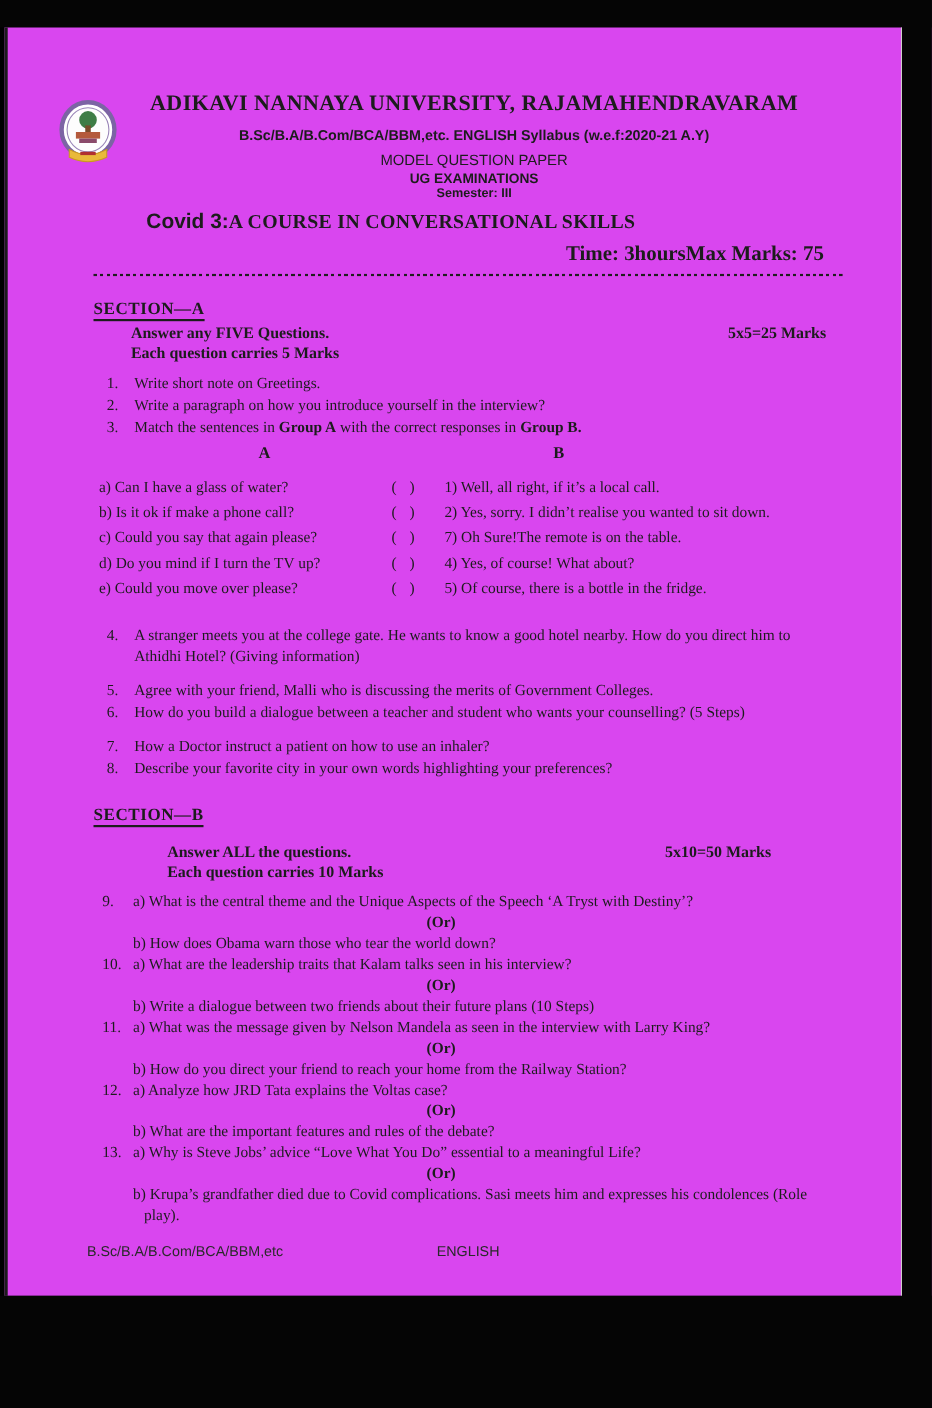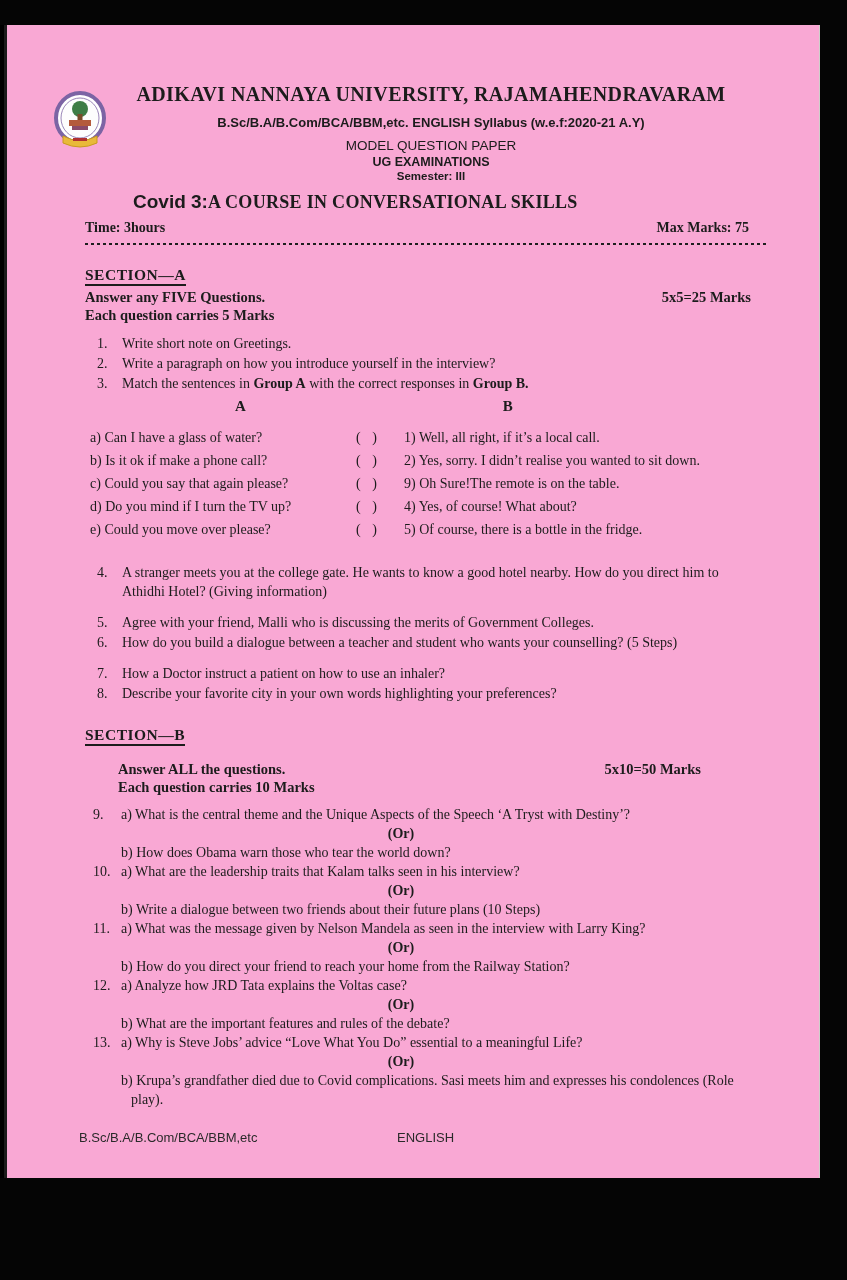--- a/index.html
+++ b/index.html
@@ -8,21 +8,21 @@
     position:relative;
     background:#000;
     font-family:"Liberation Serif", serif;
     color:#1c1c1c;
     overflow:hidden;
   }
   .page {
     position:absolute;
     left:4px; top:25px;
     width:816px; height:1153px;
-    background:#f9a8d4;
+    background:#d946ef;
     border-left:3px solid #1c1c1c;
     border-right:1px solid #cfcfcb;
   }
   .bar-top    { position:absolute; left:0; top:0; width:847px; height:25px; background:#050505; }
   .bar-right  { position:absolute; left:820px; top:0; width:27px; height:1280px; background:#050505; }
   .bar-bottom { position:absolute; left:0; top:1178px; width:847px; height:102px; background:#050505; }
 
   .content { position:relative; padding:58px 42px 0 78px; }
 
   
@@ -56,37 +56,37 @@
   }
   .course-line {
     margin-top:9px; margin-left:48px;
     font-size:18px; font-weight:bold; text-align:left;
   }
   .course-prefix { font-family:"Liberation Sans", sans-serif; font-size:19px; }
   .course-title  { font-family:"Liberation Serif", serif; letter-spacing:.3px; }
 
   .time-row {
     margin-top:7px; padding-right:28px;
-    display:flex; justify-content:space-between;
-    font-weight:bold; font-size:14px;
+    display:flex; justify-content:flex-end;
+    font-weight:bold; font-size:19px;
   }
   .dash-line {
     margin-top:7px; height:2px; width:681px;
     background:repeating-linear-gradient(90deg,#1e1e1e 0 3px,transparent 3px 6px);
   }
 
   
   .section-head { text-align:left; margin-top:21px; }
   .section-head span {
     font-size:15.5px; font-weight:bold; letter-spacing:.5px;
     border-bottom:2px solid #1c1c1c; padding-bottom:1px;
   }
   .instr-row {
     margin-top:4px; display:flex; justify-content:space-between;
-    font-weight:bold; font-size:14.5px; line-height:18px;
+    font-weight:bold; font-size:14.5px; line-height:18px;margin-left:34px;
   }
   .instr-row .marks { margin-right:26px; white-space:nowrap; }
   .instr-b { margin-top:16px; }
   .instr-b .lines { margin-left:33px; }
   .instr-b .marks { margin-right:76px; }
 
   
   .qlist { margin-top:10px; font-size:14px; }
   .q { display:flex; line-height:19px; margin-bottom:1px; }
   .q-num { width:25px; margin-left:12px; flex:0 0 auto; }
@@ -191,21 +191,21 @@
           <span class="match-right">1) Well, all right, if it’s a local call.</span>
         </div>
         <div class="match-row">
           <span class="match-left">b) Is it ok if make a phone call?</span>
           <span class="match-brk">( )</span>
           <span class="match-right">2) Yes, sorry. I didn’t realise you wanted to sit down.</span>
         </div>
         <div class="match-row">
           <span class="match-left">c) Could you say that again please?</span>
           <span class="match-brk">( )</span>
-          <span class="match-right">9) Oh Sure!The remote is on the table.</span>
+          <span class="match-right">7) Oh Sure!The remote is on the table.</span>
         </div>
         <div class="match-row">
           <span class="match-left">d) Do you mind if I turn the TV up?</span>
           <span class="match-brk">( )</span>
           <span class="match-right">4) Yes, of course! What about?</span>
         </div>
         <div class="match-row">
           <span class="match-left">e) Could you move over please?</span>
           <span class="match-brk">( )</span>
           <span class="match-right">5) Of course, there is a bottle in the fridge.</span>

